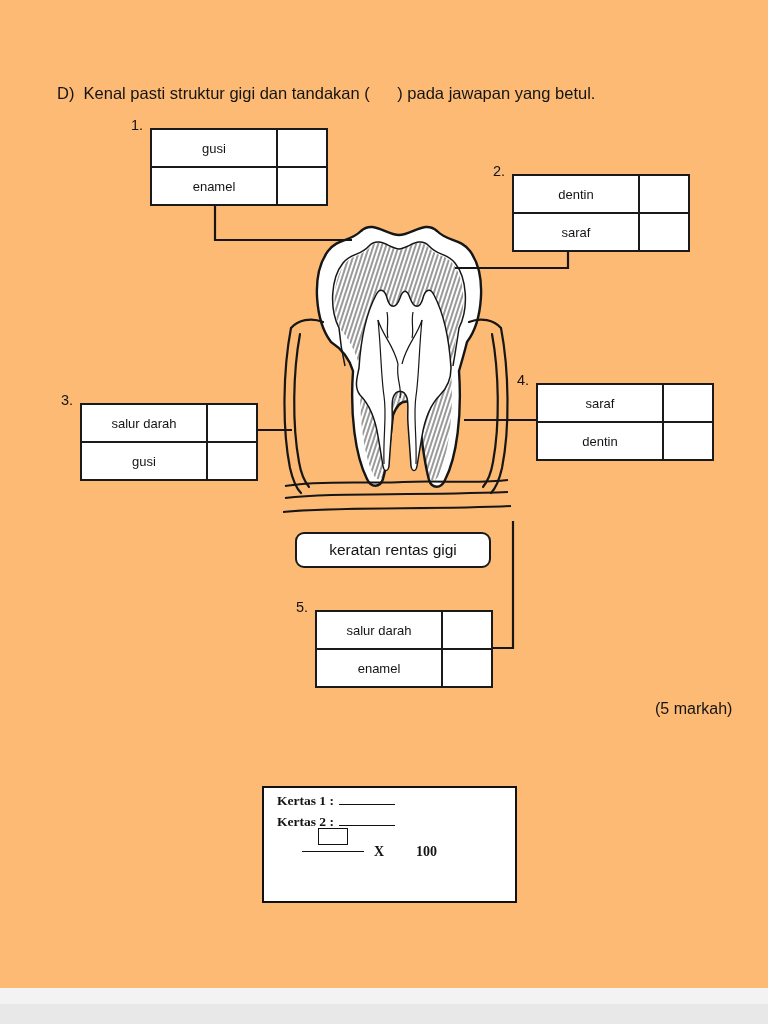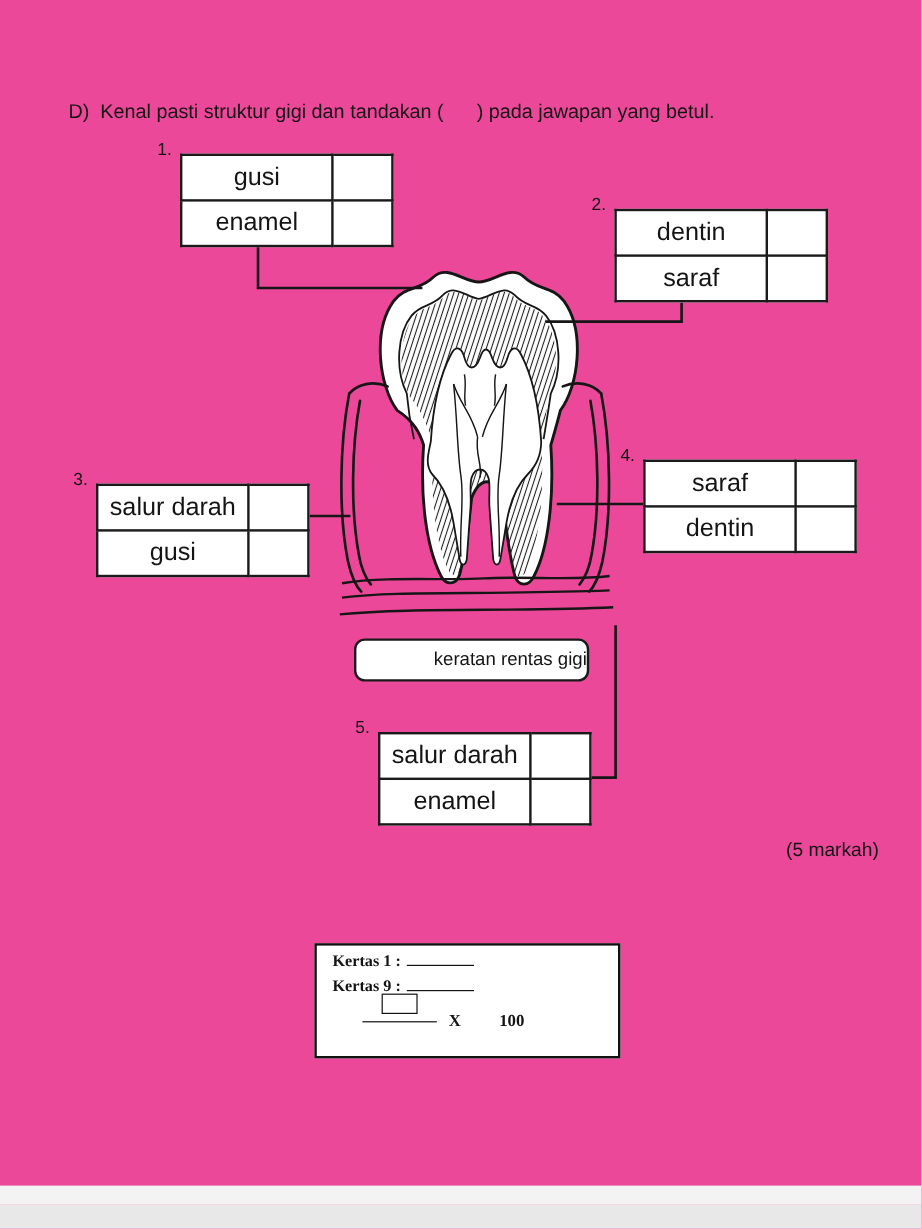--- a/index.html
+++ b/index.html
@@ -1,43 +1,43 @@
 <!DOCTYPE html>
 <html><head>
 <meta charset="utf-8">
 <style>
   *{box-sizing:border-box}
   html,body{margin:0;padding:0;background:#fff}
-  .page{position:relative;width:768px;height:1024px;background:#ec4899;
+  .page{position:relative;width:768px;height:1024px;background:#fdba74;
         font-family:"Liberation Sans",sans-serif;color:#141414;overflow:hidden}
 
   .heading{position:absolute;left:57px;top:84px;font-size:16.5px;white-space:pre}
 
   .qbox{position:absolute;z-index:6}
   .qnum{position:absolute;left:-19px;top:-11px;font-size:14.5px}
   .qtable{border-collapse:collapse;background:#fff}
   .qtable td{border:2px solid #1a1a1a;height:38px;vertical-align:middle}
-  td.lbl{width:126px;text-align:center;font-size:21px;padding:0 6px}
+  td.lbl{width:126px;text-align:center;font-size:13px;padding:0 6px}
   td.chk{width:50px}
   .b1{left:150px;top:128px}
   .b2{left:512px;top:174px}
   .b3{left:80px;top:403px}
   .b4{left:536px;top:383px}
   .b5{left:315px;top:610px}
 
   .tooth-wrap{position:absolute;left:283px;top:220px;width:230px;height:300px;z-index:2}
   .connectors{position:absolute;left:0;top:0;width:768px;height:1024px;z-index:4;pointer-events:none}
 
   .caption-box{position:absolute;left:295px;top:532px;width:196px;height:36px;
       border:2px solid #1a1a1a;border-radius:9px;display:flex;align-items:center;
-      justify-content:flex-end;font-size:15.5px;background:#fff;z-index:6}
+      justify-content:center;font-size:15.5px;background:#fff;z-index:6}
 
   .marks{position:absolute;left:655px;top:700px;font-size:16px}
 
-  .score-box{position:absolute;left:262px;top:786px;width:255px;height:96px;
+  .score-box{position:absolute;left:262px;top:786px;width:255px;height:117px;
       border:2px solid #111;font-family:"Liberation Serif",serif;font-weight:bold;
       font-size:13.5px;background:#fff;z-index:6}
   .kline{margin:5px 0 0 13px}
   .blank{display:inline-block;width:56px;border-bottom:1.3px solid #111;height:11px;margin-left:5px}
   .fraction{position:absolute;left:38px;top:40px;width:62px;text-align:center}
   .score-rect{width:30px;height:17px;border:1.6px solid #111;margin:0 auto}
   .frac-bar{width:62px;height:7px;border-bottom:1.6px solid #111}
   .mult{position:absolute;left:110px;top:56px;font-size:14px}
   .total{position:absolute;left:152px;top:56px;font-size:14px}
 
@@ -180,21 +180,21 @@
     <span>keratan rentas gigi</span>
   </div>
 
   <div class="marks">(5 markah)</div>
 
   <div class="score-box">
     <div class="kline">
       <span>Kertas 1 :</span><span class="blank"></span>
     </div>
     <div class="kline">
-      <span>Kertas 9 :</span><span class="blank"></span>
+      <span>Kertas 2 :</span><span class="blank"></span>
     </div>
     <div class="fraction">
       <div class="score-rect"></div>
       <div class="frac-bar"></div>
     </div>
     <span class="mult">X</span>
     <span class="total">100</span>
   </div>
 
   <div class="scan-strip strip1"></div>

